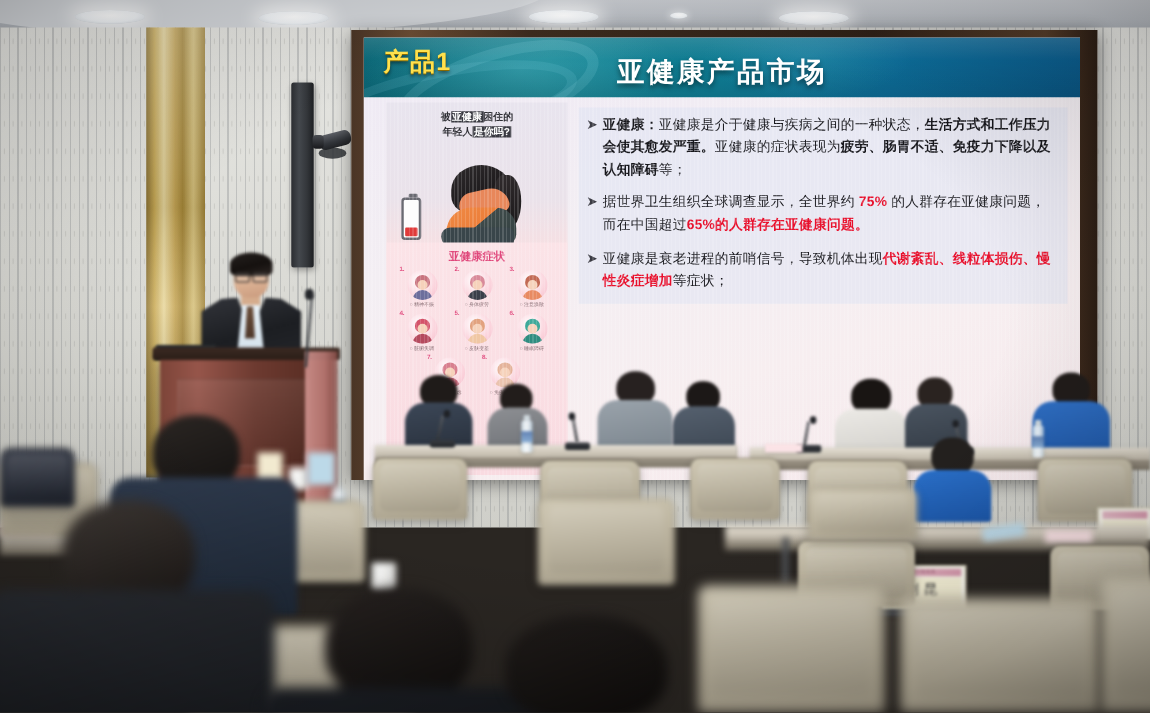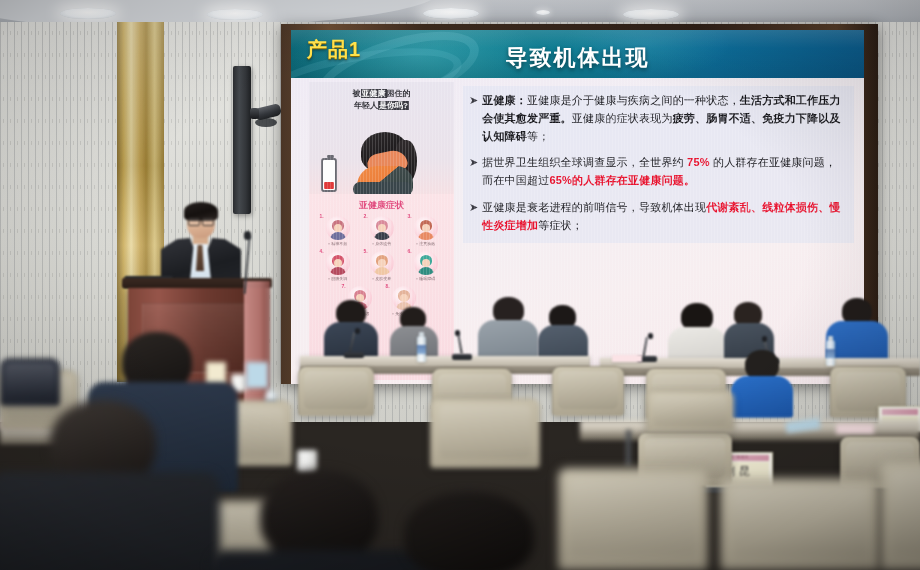--- a/index.html
+++ b/index.html
@@ -422,21 +422,21 @@
   <div class="cam-mount" style="left:255px; top:118px;"></div>
   <div class="cam-body" style="left:255px; top:106px;"></div>
   <div class="cam-lens" style="left:250px; top:108px;"></div>
 
   <div class="screen-frame">
     <div class="screen">
 
       <div class="banner">
         <div class="banner-sheen"></div>
         <div class="banner-tag">产品1</div>
-        <div class="banner-title">导致机体出现</div>
+        <div class="banner-title">亚健康产品市场</div>
       </div>
 
       <div class="slide-body">
 
         <div class="illus">
           <div class="illus-head">
             <span>被</span><span class="hl-dark">亚健康</span><span>困住的</span><br>
             <span>年轻人</span><span class="hl-dark">是你吗?</span>
           </div>
 

